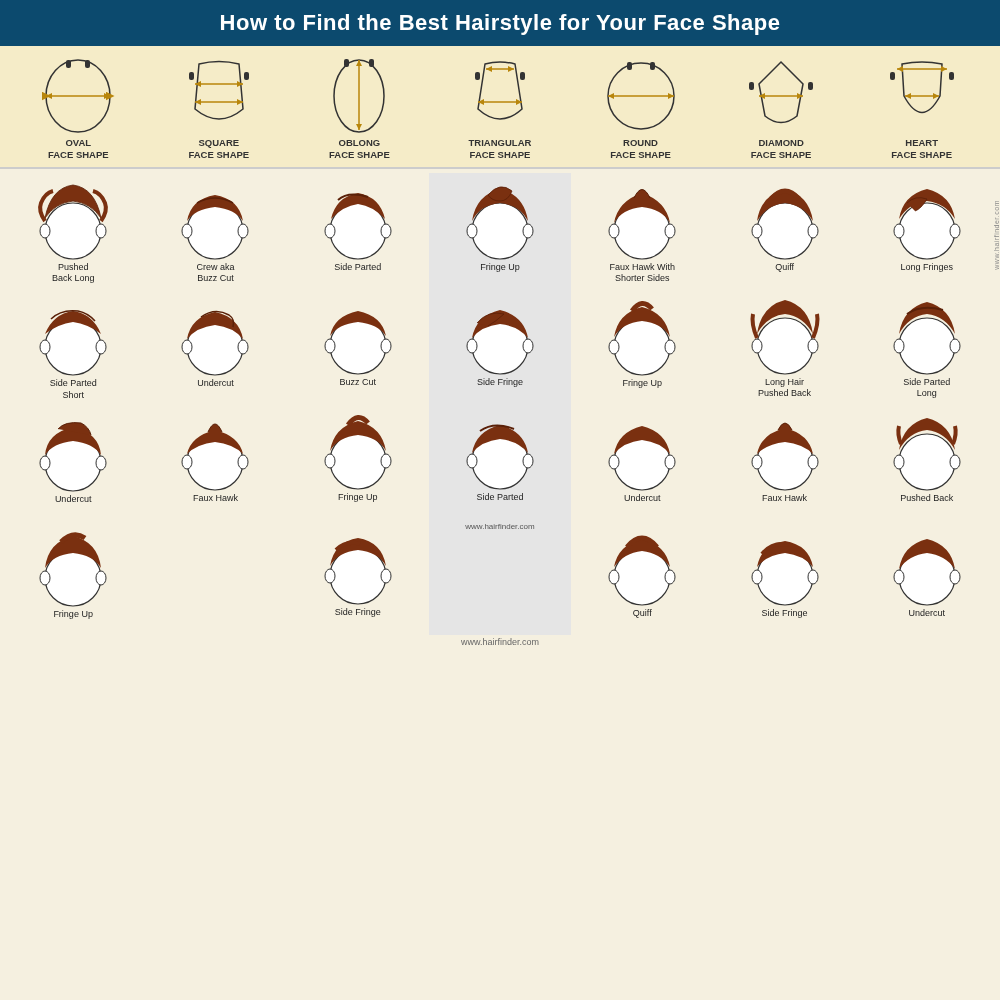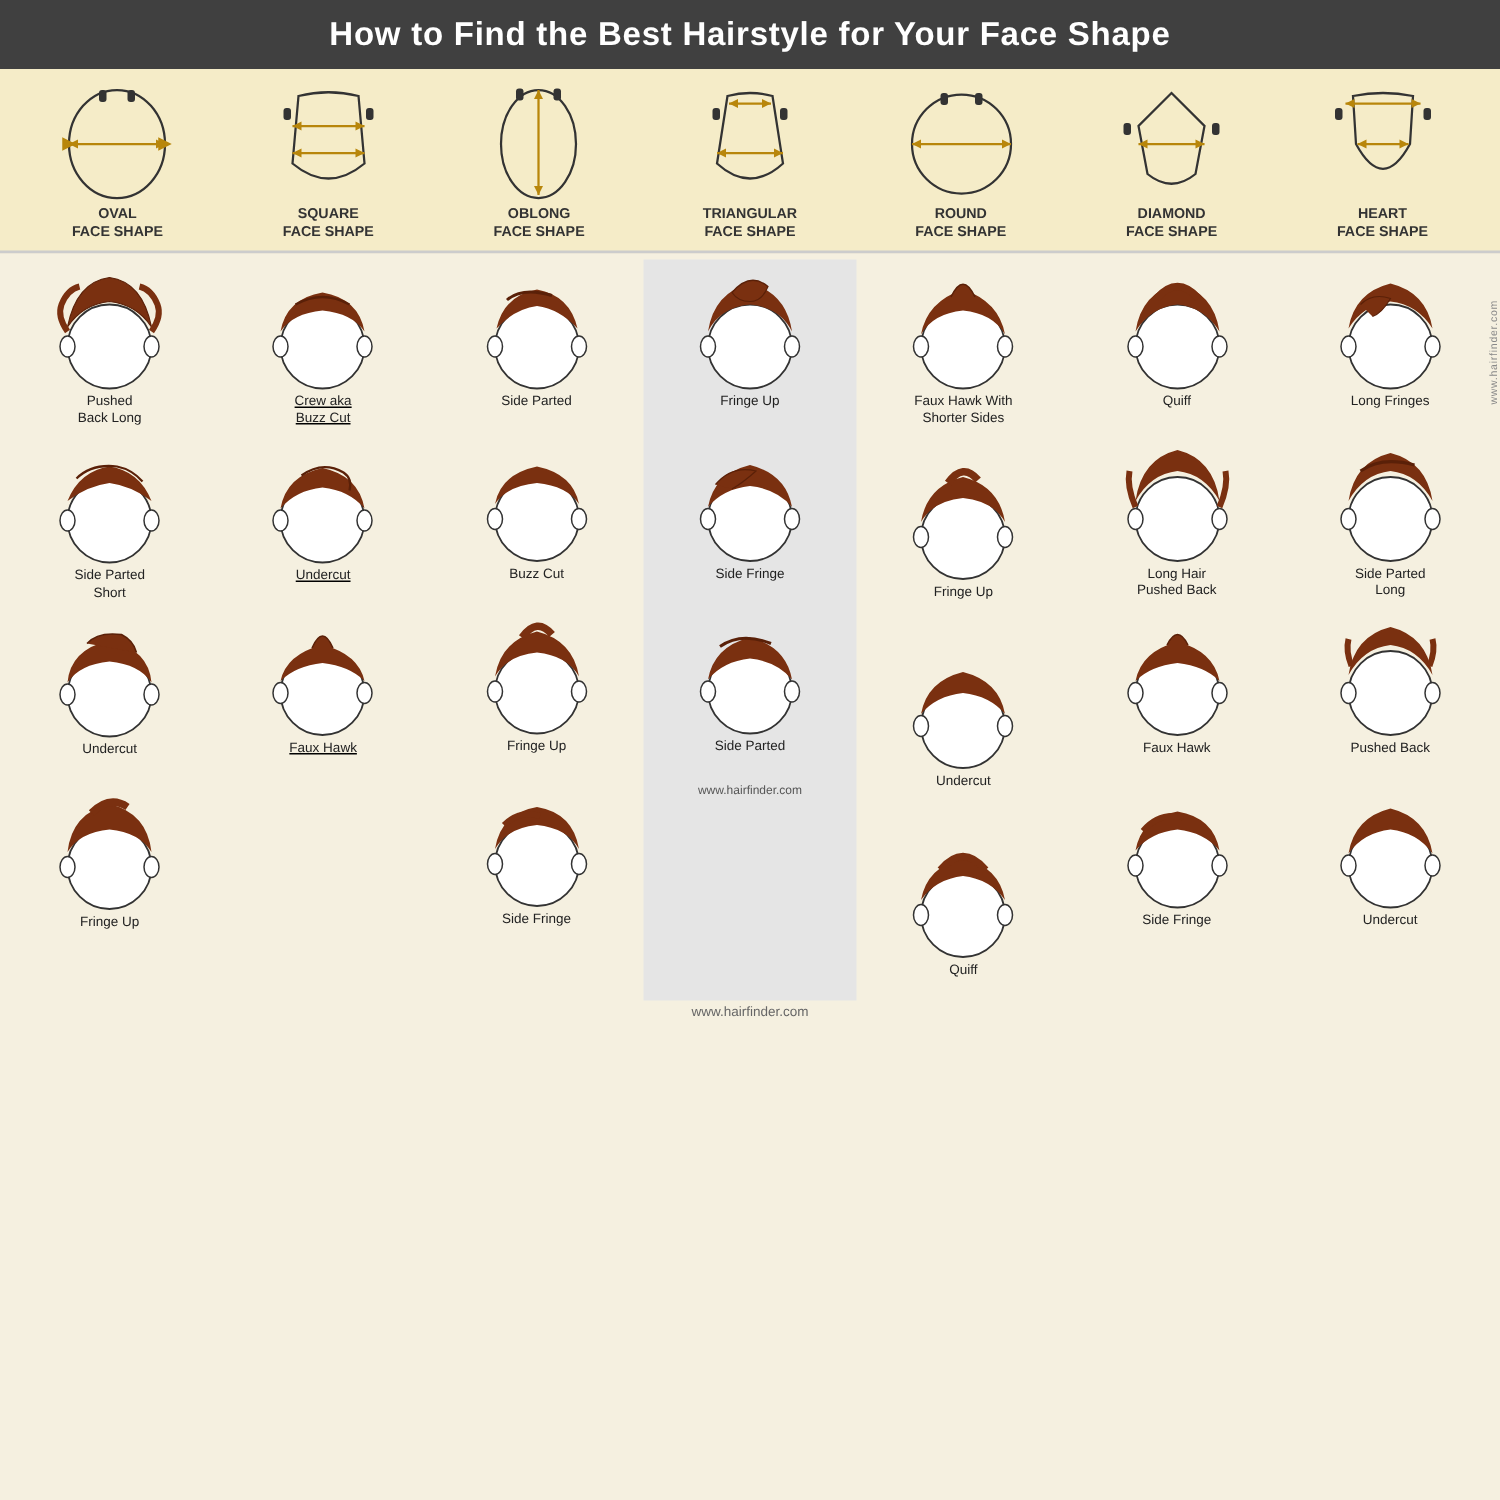--- a/index.html
+++ b/index.html
@@ -4,21 +4,21 @@
   <style>
     * { box-sizing: border-box; margin: 0; padding: 0; }
     body {
       width: 1000px;
       height: 1000px;
       font-family: Arial, sans-serif;
       background: #f5f0e0;
       overflow: hidden;
     }
     .main-title {
-      background: #404040;
+      background: #0c4a6e;
       color: #fff;
       text-align: center;
       font-size: 22px;
       font-weight: bold;
       padding: 10px 5px;
       letter-spacing: 0.5px;
     }
     .face-shapes-row {
       background: #f5ecc8;
       display: flex;
@@ -229,21 +229,21 @@
           <ellipse cx="50" cy="58" rx="28" ry="28" fill="white" stroke="#333" stroke-width="1.2"></ellipse>
           <ellipse cx="22" cy="58" rx="5" ry="7" fill="white" stroke="#333" stroke-width="1"></ellipse>
           <ellipse cx="78" cy="58" rx="5" ry="7" fill="white" stroke="#333" stroke-width="1"></ellipse>
           <path d="M22,48 Q25,22 50,16 Q75,22 78,48 Q70,35 50,33 Q30,35 22,48Z" fill="#7a3010"></path>
           <path d="M38,22 Q50,10 62,18" fill="none" stroke="#7a3010" stroke-width="5"></path>
         </svg>
         <div class="hair-label">Fringe Up</div>
       </div>
     </div>
 
-    <div style="display:flex;flex-direction:column;align-items:flex-end;flex:1;padding:0 1px;text-decoration:underline;">
+    <div style="display:flex;flex-direction:column;align-items:flex-end;flex:1;padding:0 1px;">
       <div class="hair-item">
         <svg width="100" height="88" viewBox="0 0 100 88">
           <ellipse cx="50" cy="58" rx="28" ry="28" fill="white" stroke="#333" stroke-width="1.2"></ellipse>
           <ellipse cx="22" cy="58" rx="5" ry="7" fill="white" stroke="#333" stroke-width="1"></ellipse>
           <ellipse cx="78" cy="58" rx="5" ry="7" fill="white" stroke="#333" stroke-width="1"></ellipse>
           <path d="M22,48 Q26,26 50,22 Q74,26 78,48 Q70,36 50,34 Q30,36 22,48Z" fill="#7a3010"></path>
           <path d="M32,30 Q50,20 68,30" fill="none" stroke="#5a2008" stroke-width="1.5"></path>
         </svg>
         <div class="hair-label">Crew aka<br>Buzz Cut</div>
       </div>
@@ -338,21 +338,21 @@
           <ellipse cx="22" cy="58" rx="5" ry="7" fill="white" stroke="#333" stroke-width="1"></ellipse>
           <ellipse cx="78" cy="58" rx="5" ry="7" fill="white" stroke="#333" stroke-width="1"></ellipse>
           <path d="M22,50 Q26,28 50,22 Q74,28 78,50 Q68,38 50,36 Q32,38 22,50Z" fill="#7a3010"></path>
           <path d="M30,28 Q44,18 64,26" fill="none" stroke="#5a2008" stroke-width="2"></path>
         </svg>
         <div class="hair-label">Side Parted</div>
       </div>
       <div style="font-size:8px;color:#555;margin-top:4px;text-align:center;">www.hairfinder.com</div>
     </div>
 
-    <div style="display:flex;flex-direction:column;align-items:center;flex:1;padding:0 1px;gap:11px;">
+    <div style="display:flex;flex-direction:column;align-items:center;flex:1;padding:0 1px;">
       <div class="hair-item">
         <svg width="100" height="88" viewBox="0 0 100 88">
           <ellipse cx="50" cy="58" rx="28" ry="28" fill="white" stroke="#333" stroke-width="1.2"></ellipse>
           <ellipse cx="22" cy="58" rx="5" ry="7" fill="white" stroke="#333" stroke-width="1"></ellipse>
           <ellipse cx="78" cy="58" rx="5" ry="7" fill="white" stroke="#333" stroke-width="1"></ellipse>
           <path d="M22,50 Q26,28 50,20 Q74,28 78,50 Q70,36 50,34 Q30,36 22,50Z" fill="#7a3010"></path>
           <path d="M42,25 Q50,8 58,25" fill="#7a3010" stroke="#5a2008" stroke-width="1"></path>
         </svg>
         <div class="hair-label">Faux Hawk With<br>Shorter Sides</div>
       </div>

